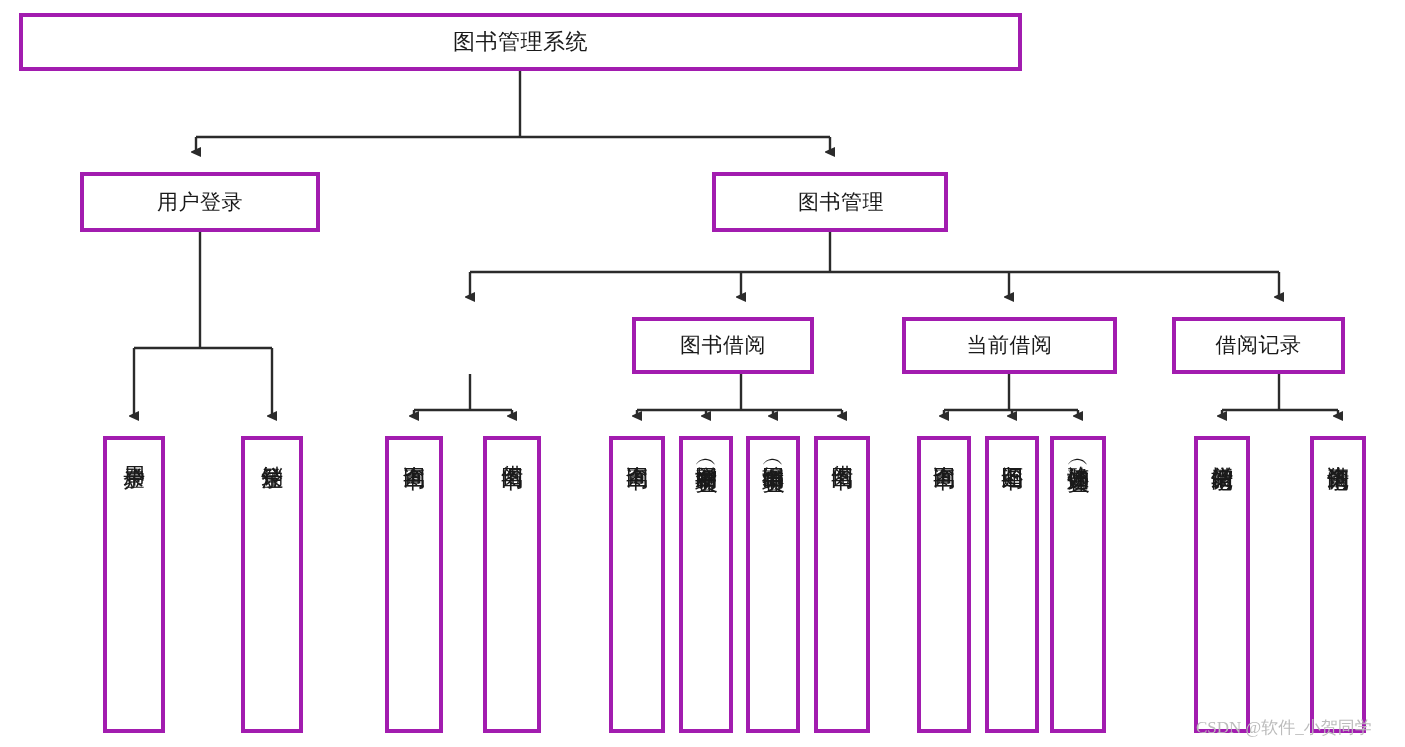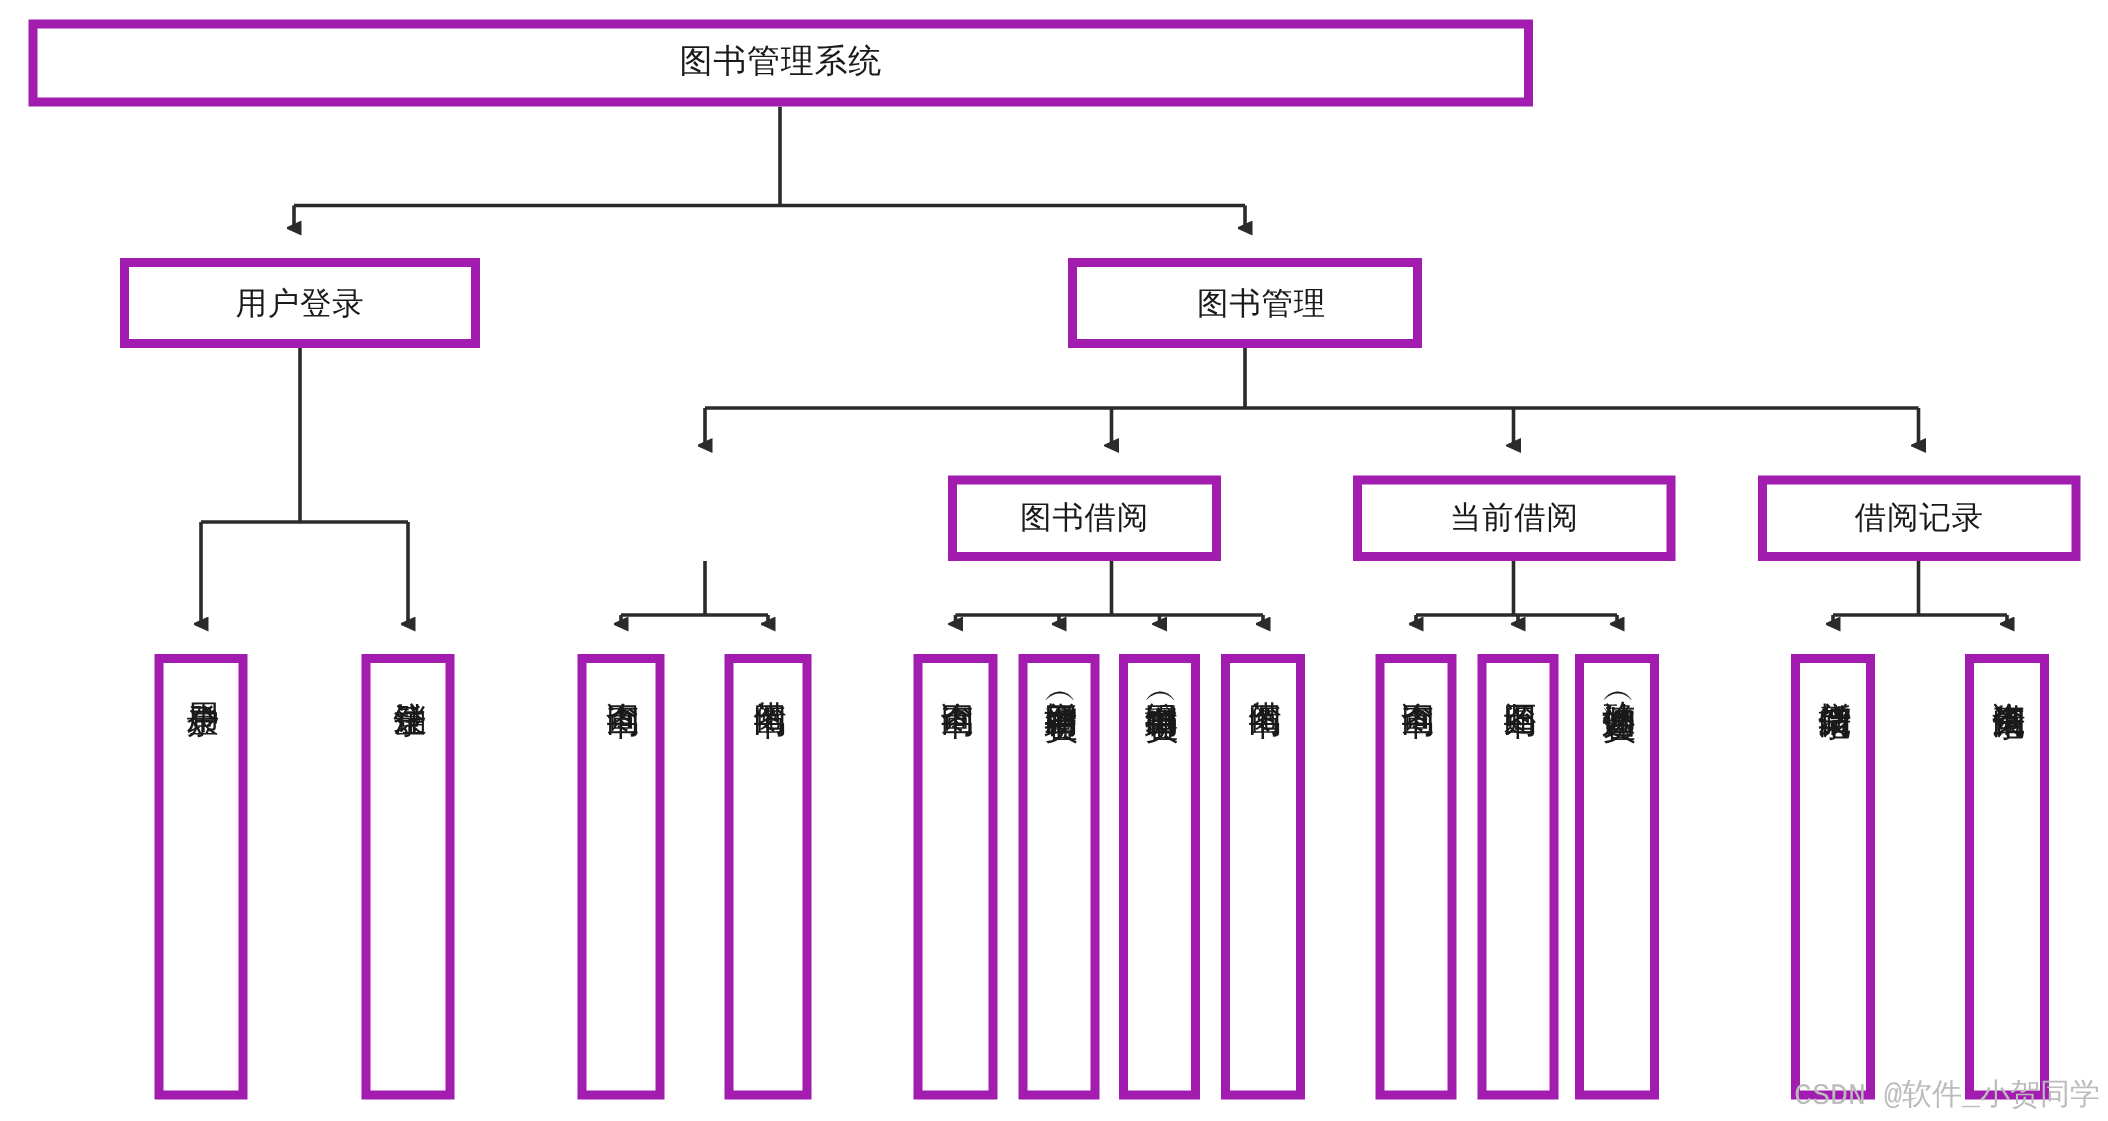--- a/index.html
+++ b/index.html
@@ -21,21 +21,21 @@
     position: absolute;
     left: 0;
     top: 0;
     width: 1405px;
     height: 747px;
     pointer-events: none;
   }
   .node {
     position: absolute;
     box-sizing: border-box;
-    border: 6px solid #a21caf;
+    border: 4px solid #a21caf;
     background: #ffffff;
     display: flex;
     align-items: center;
     justify-content: center;
     color: #1a1a1a;
   }
   .node .label {
     display: block;
     text-align: center;
     line-height: 1.08;
@@ -57,23 +57,23 @@
     writing-mode: vertical-rl;
     text-orientation: upright;
     font-size: 22px;
     line-height: 1.12;
     letter-spacing: 1px;
     white-space: nowrap;
   }
   .watermark {
     position: absolute;
     color: #bcbcbc;
-    font-size: 20px;
+    font-size: 17px;
     white-space: nowrap;
-    font-family: Liberation Mono, monospace;
+    font-family: Liberation Serif, serif;
   }
 </style>
 </head>
 <body>
 
 <div id="canvas">
 
   <svg class="wires" viewBox="0 0 1405 747" xmlns="http://www.w3.org/2000/svg">
     <defs>
       <marker id="arrow" markerWidth="10" markerHeight="10" refX="5" refY="5" orient="auto" markerUnits="userSpaceOnUse">
@@ -134,21 +134,21 @@
   <div class="node h" style="left:712px; top:172px; width:236px; height:60px;padding-left:22px;">
     <span class="label">图书管理</span>
   </div>
 
   <div class="node h" style="left:632px; top:317px; width:182px; height:57px;">
     <span class="label">图书借阅</span>
   </div>
   <div class="node h" style="left:902px; top:317px; width:215px; height:57px;">
     <span class="label">当前借阅</span>
   </div>
-  <div class="node h" style="left:1172px; top:317px; width:215px; height:57px;">
+  <div class="node h" style="left:1172px; top:317px; width:173px; height:57px;">
     <span class="label">借阅记录</span>
   </div>
 
   <div class="node v" style="left:103px; top:436px; width:62px; height:297px;">
     <span class="label">用户登录</span>
   </div>
   <div class="node v" style="left:241px; top:436px; width:62px; height:297px;">
     <span class="label">注销登录</span>
   </div>
 

